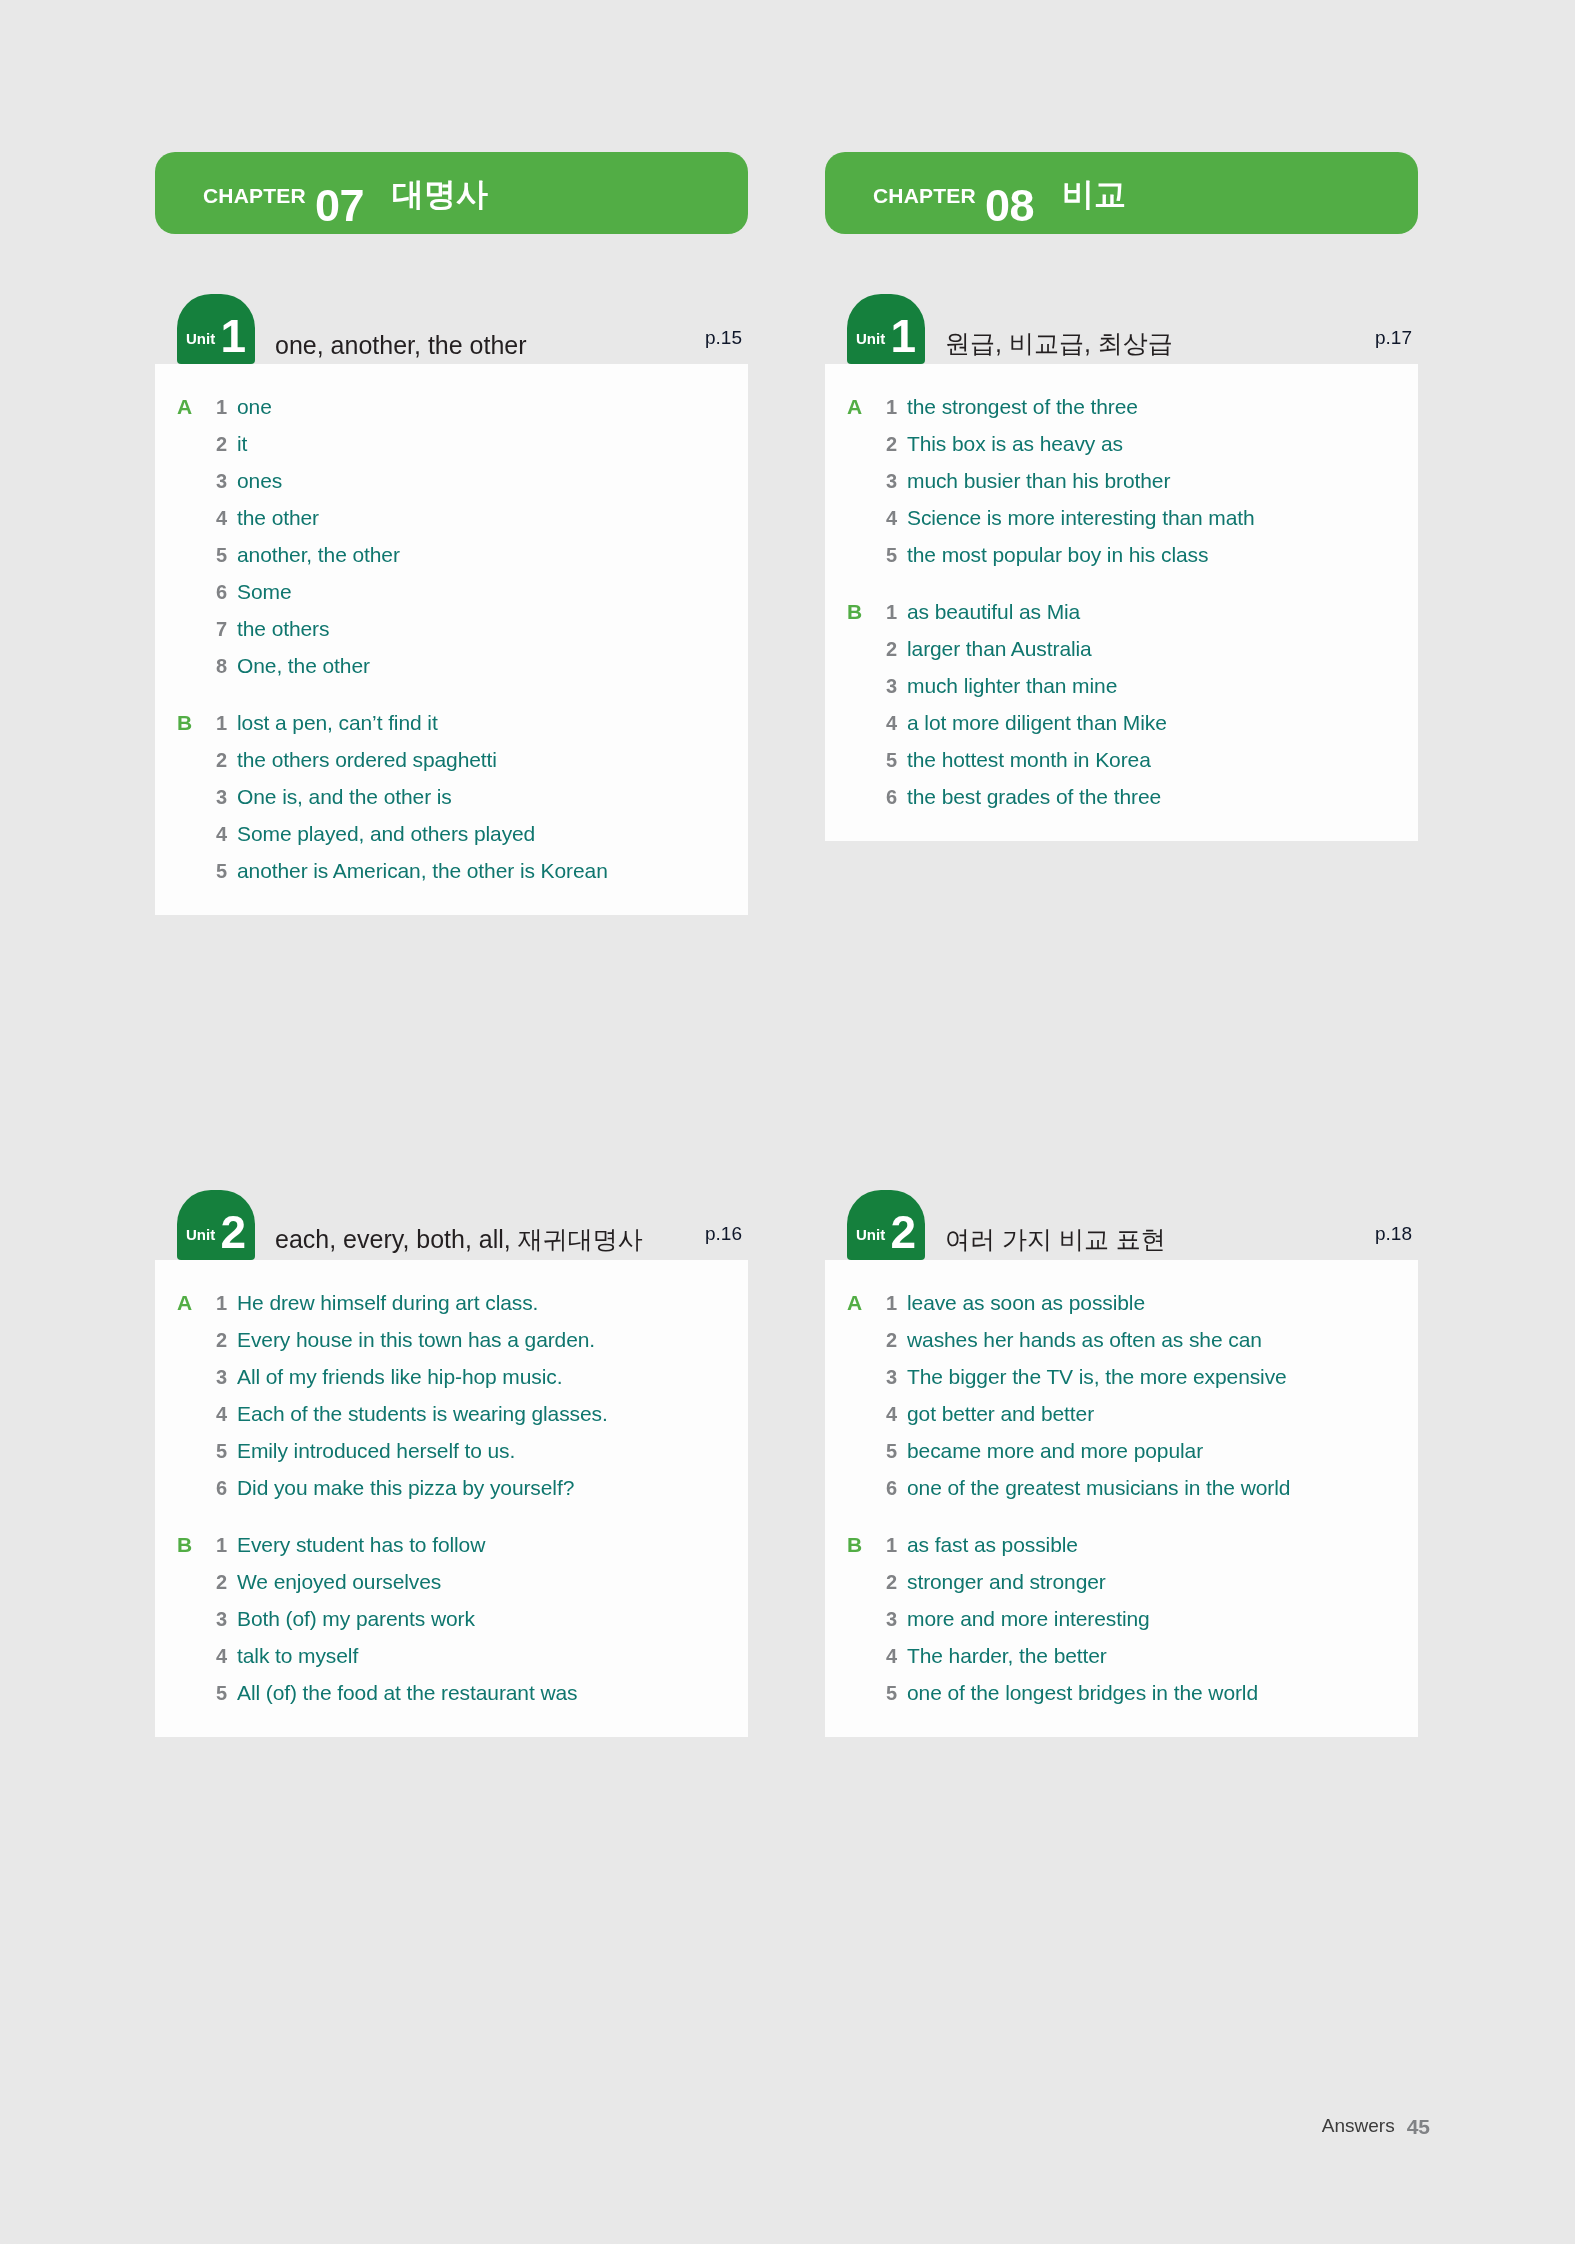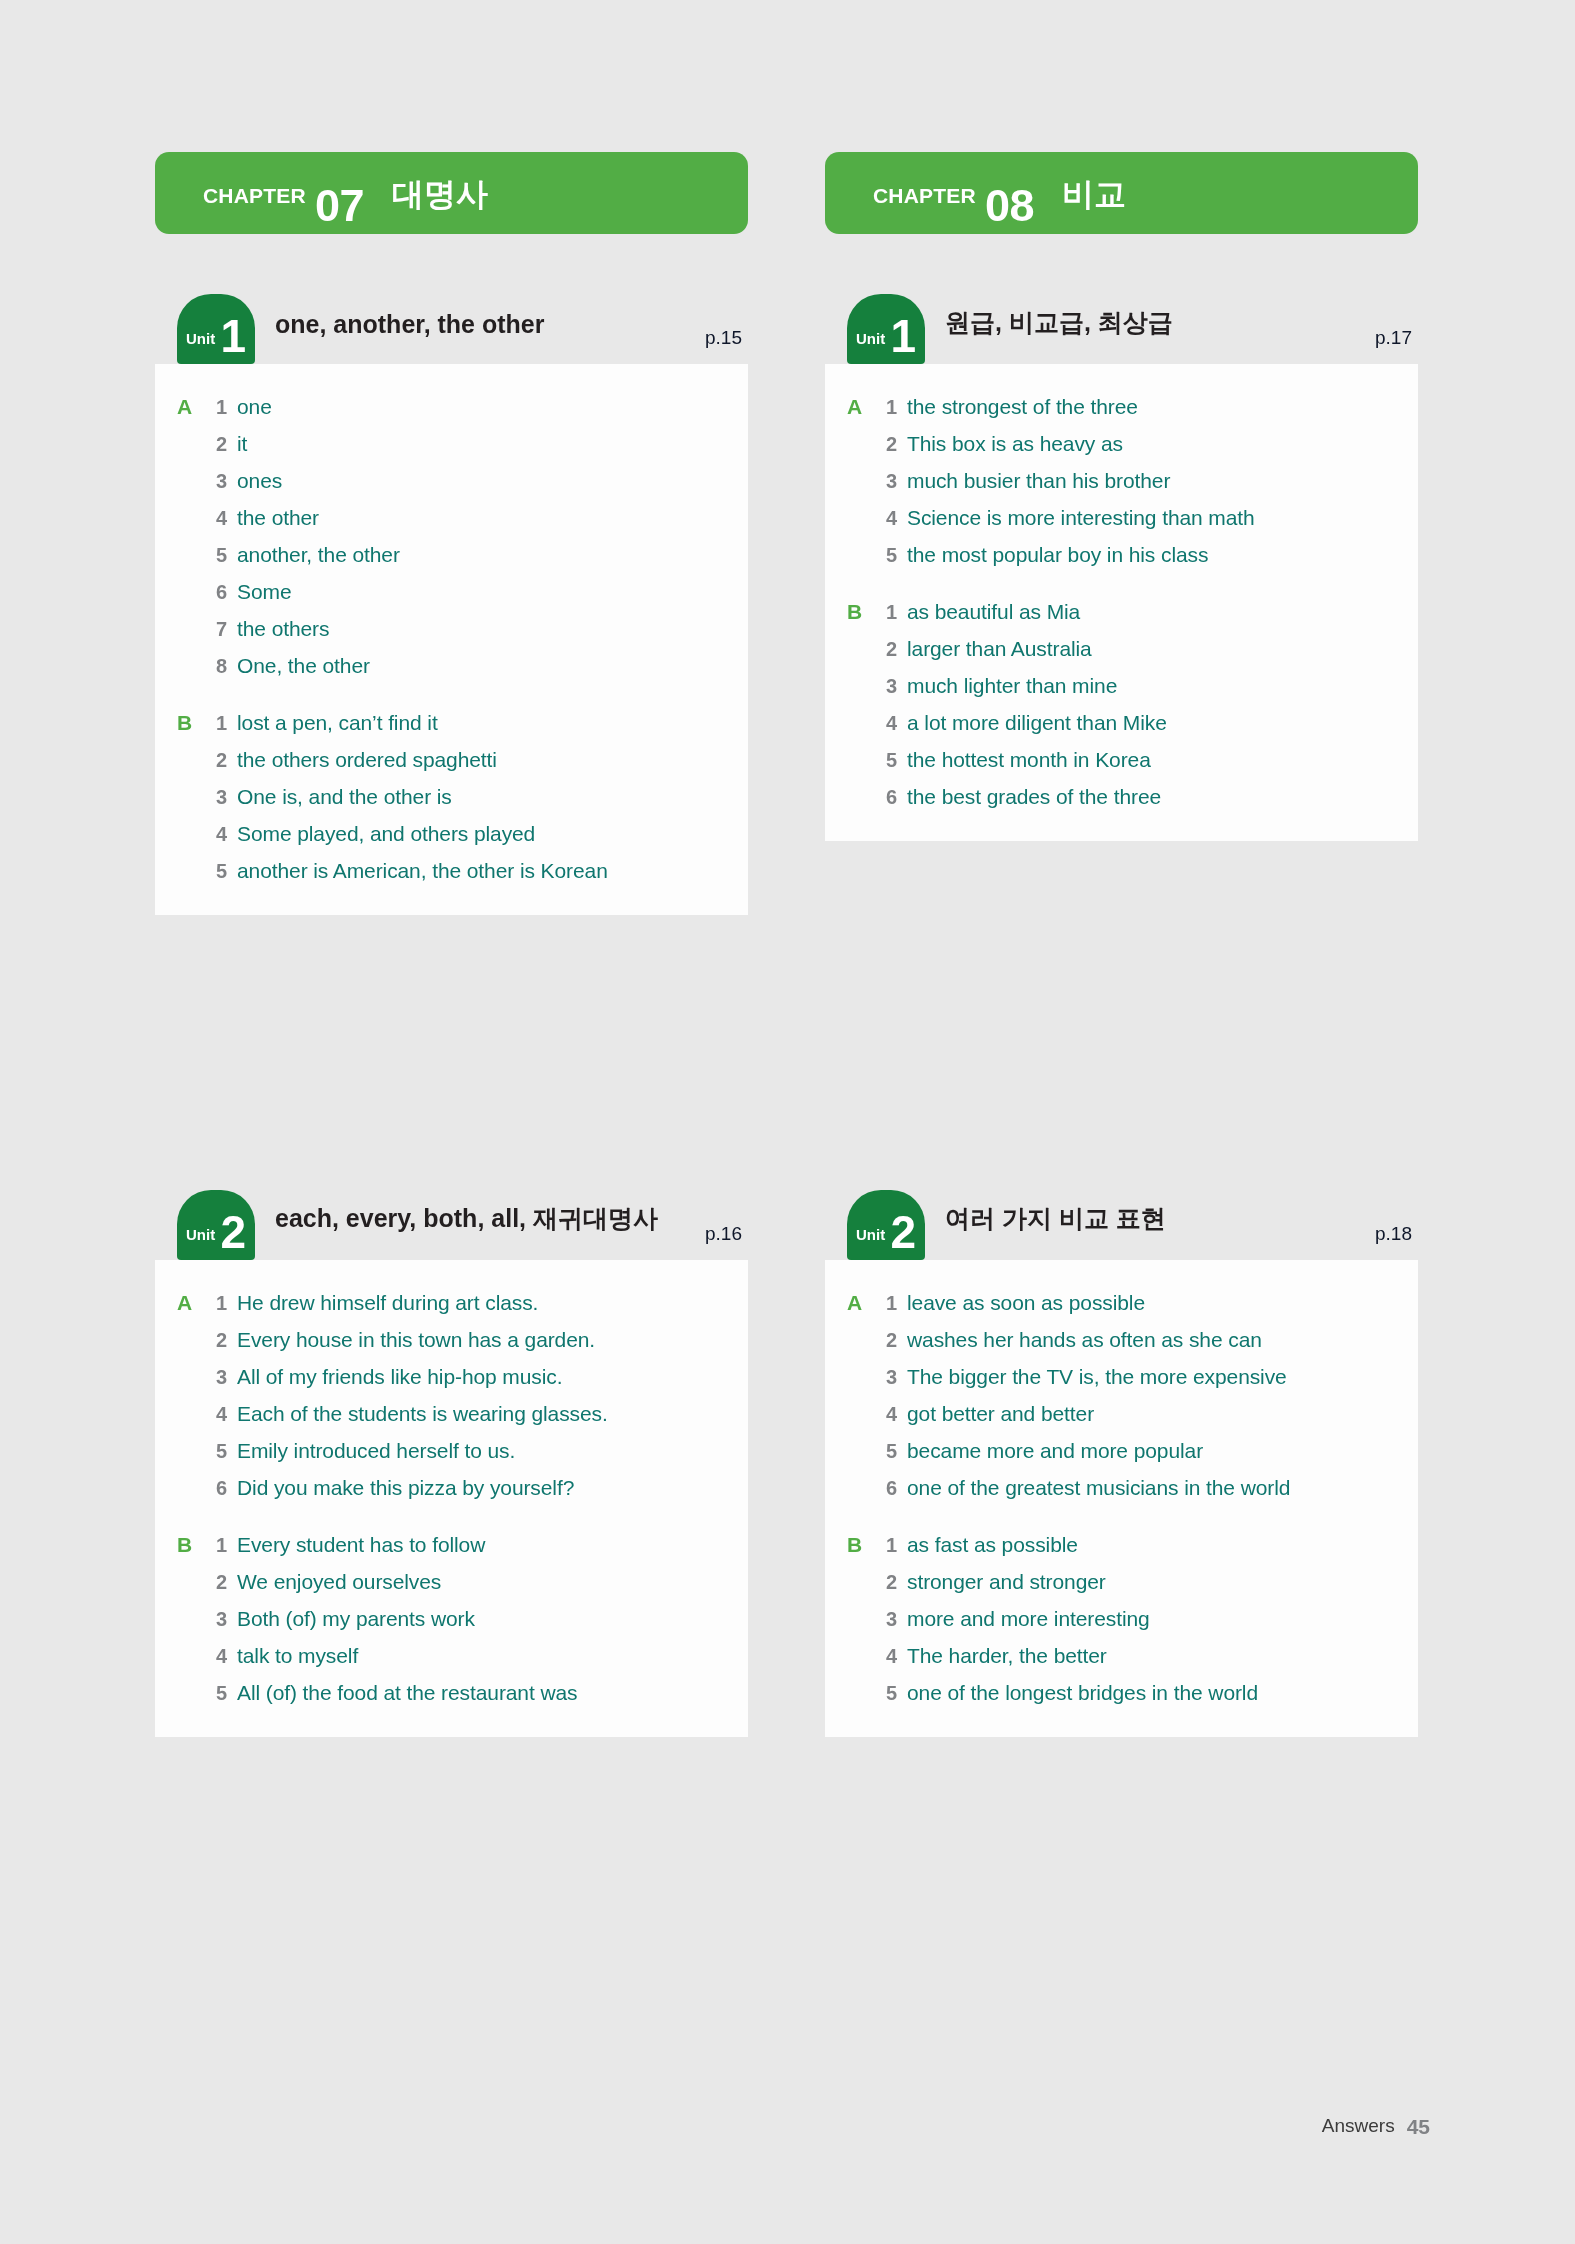--- a/index.html
+++ b/index.html
@@ -31,21 +31,21 @@
   .col-right { left: 825px; }
 
   .row-top    { top: 152px; }
   .row-bottom { top: 1188px; }
 
   
   .chapter-bar {
     position: relative;
     height: 82px;
     background: #52ad45;
-    border-radius: 14px;
+    border-radius: 20px;
     display: flex;
     align-items: center;
     box-sizing: border-box;
     padding-left: 48px;
     margin-bottom: 58px;
   }
   .chapter-word {
     color: #ffffff;
     font-size: 21px;
     font-weight: 700;
@@ -107,23 +107,23 @@
     color: #ffffff;
     font-size: 46px;
     font-weight: 700;
     line-height: 1;
   }
 
   .unit-title {
     flex: 1 1 auto;
     color: #231f20;
     font-size: 25px;
-    font-weight: 700;
+    font-weight: 400;
     margin-left: 20px;
-    padding-bottom: 25px;
+    padding-bottom: 4px;
     white-space: nowrap;
   }
 
   .unit-page {
     flex: 0 0 auto;
     color: #0f172a;
     font-size: 19px;
     font-weight: 400;
     padding-bottom: 15px;
     padding-right: 6px;

